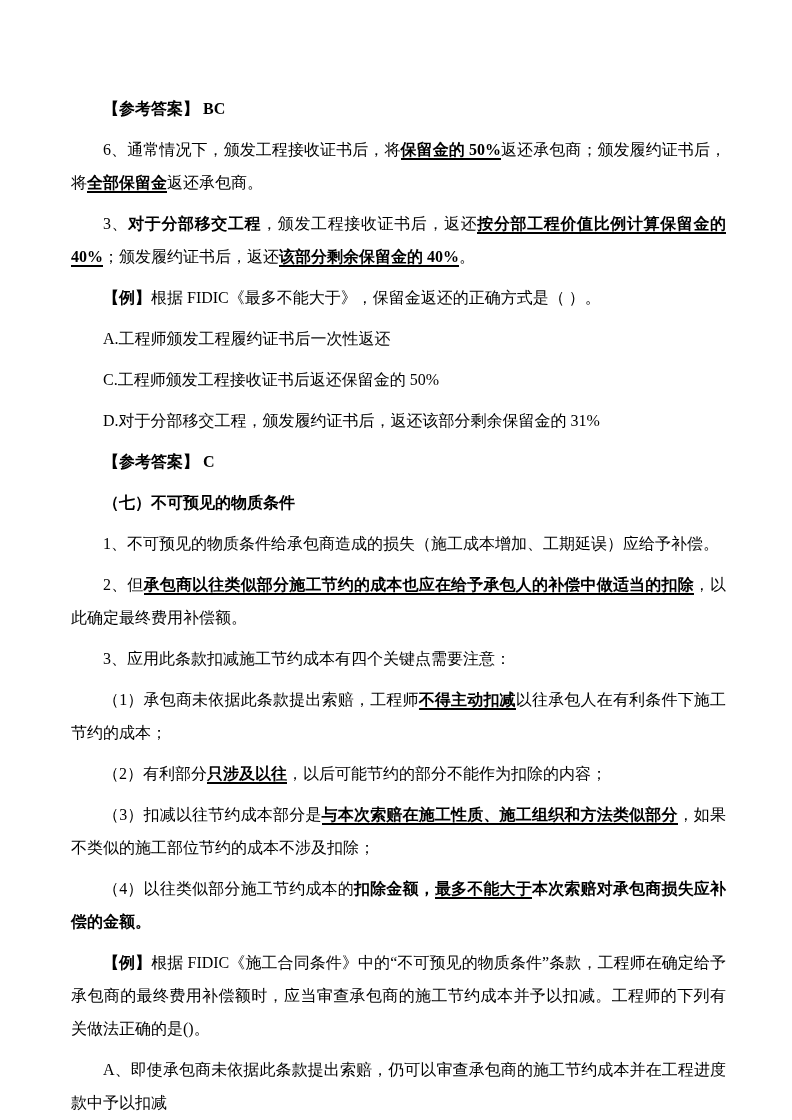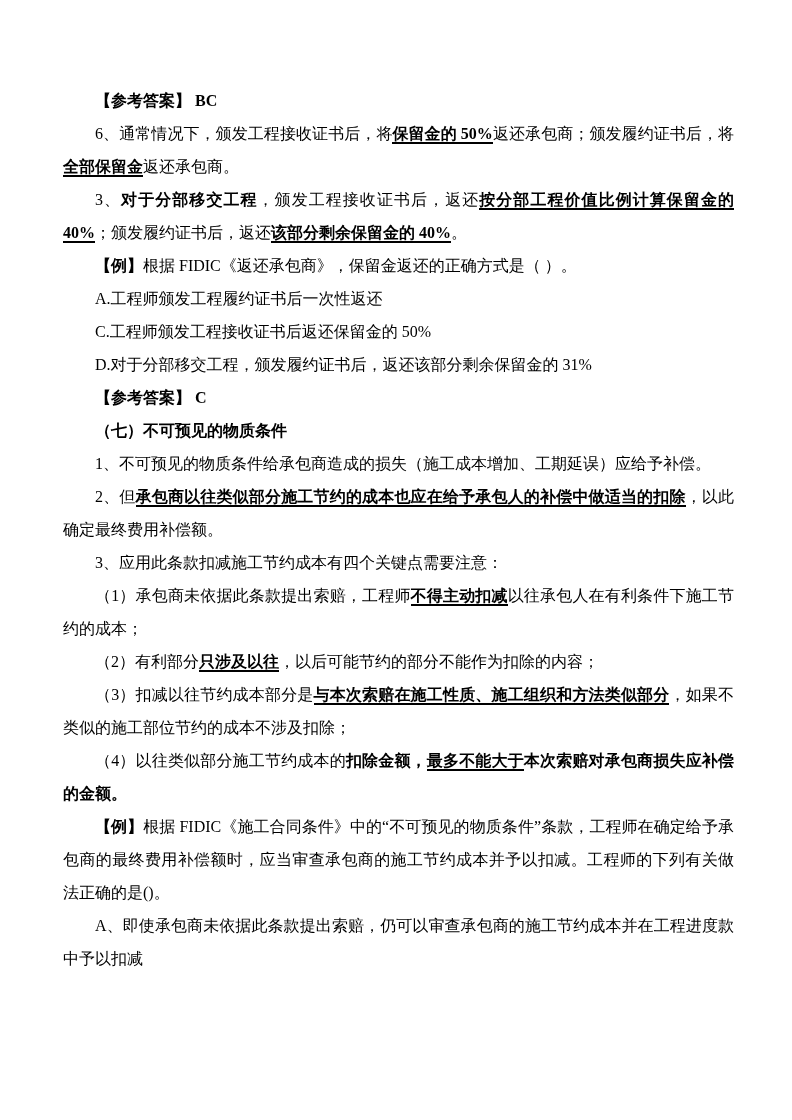--- a/index.html
+++ b/index.html
@@ -17,36 +17,36 @@
   .doc {
     box-sizing: border-box;
     width: 792px;
     height: 1120px;
     padding: 84px 58px 20px 63px;
     font-size: 16px;
     line-height: 33px;
     text-align: justify;
   }
   p.para {
-    margin: 0;
+    margin: 8px;
     padding: 0;
     text-indent: 2em;
   }
   .b { font-weight: bold; }
   .u { border-bottom: 2px solid #000; }
 </style>
 </head>
 <body>
 
 <div class="doc">
   <div>
       <p class="para"><span class="b">【参考答案】 BC</span></p>
       <p class="para"><span>6、通常情况下，颁发工程接收证书后，将</span><span class="b u">保留金的 50%</span><span>返还承包商；颁发履约证书后，将</span><span class="b u">全部保留金</span><span>返还承包商。</span></p>
       <p class="para"><span>3、</span><span class="b">对于分部移交工程</span><span>，颁发工程接收证书后，返还</span><span class="b u">按分部工程价值比例计算保留金的 40%</span><span>；颁发履约证书后，返还</span><span class="b u">该部分剩余保留金的 40%</span><span>。</span></p>
-      <p class="para"><span class="b">【例】</span><span>根据 FIDIC《返还承包商》，保留金返还的正确方式是（  ）。</span></p>
+      <p class="para"><span class="b">【例】</span><span>根据 FIDIC《最多不能大于》，保留金返还的正确方式是（  ）。</span></p>
       <p class="para"><span>A.工程师颁发工程履约证书后一次性返还</span></p>
       <p class="para"><span>C.工程师颁发工程接收证书后返还保留金的 50%</span></p>
       <p class="para"><span>D.对于分部移交工程，颁发履约证书后，返还该部分剩余保留金的 31%</span></p>
       <p class="para"><span class="b">【参考答案】 C</span></p>
       <p class="para"><span class="b">（七）不可预见的物质条件</span></p>
       <p class="para"><span>1、不可预见的物质条件给承包商造成的损失（施工成本增加、工期延误）应给予补偿。</span></p>
       <p class="para"><span>2、但</span><span class="b u">承包商以往类似部分施工节约的成本也应在给予承包人的补偿中做适当的扣除</span><span>，以此确定最终费用补偿额。</span></p>
       <p class="para"><span>3、应用此条款扣减施工节约成本有四个关键点需要注意：</span></p>
       <p class="para"><span>（1）承包商未依据此条款提出索赔，工程师</span><span class="b u">不得主动扣减</span><span>以往承包人在有利条件下施工节约的成本；</span></p>
       <p class="para"><span>（2）有利部分</span><span class="b u">只涉及以往</span><span>，以后可能节约的部分不能作为扣除的内容；</span></p>

